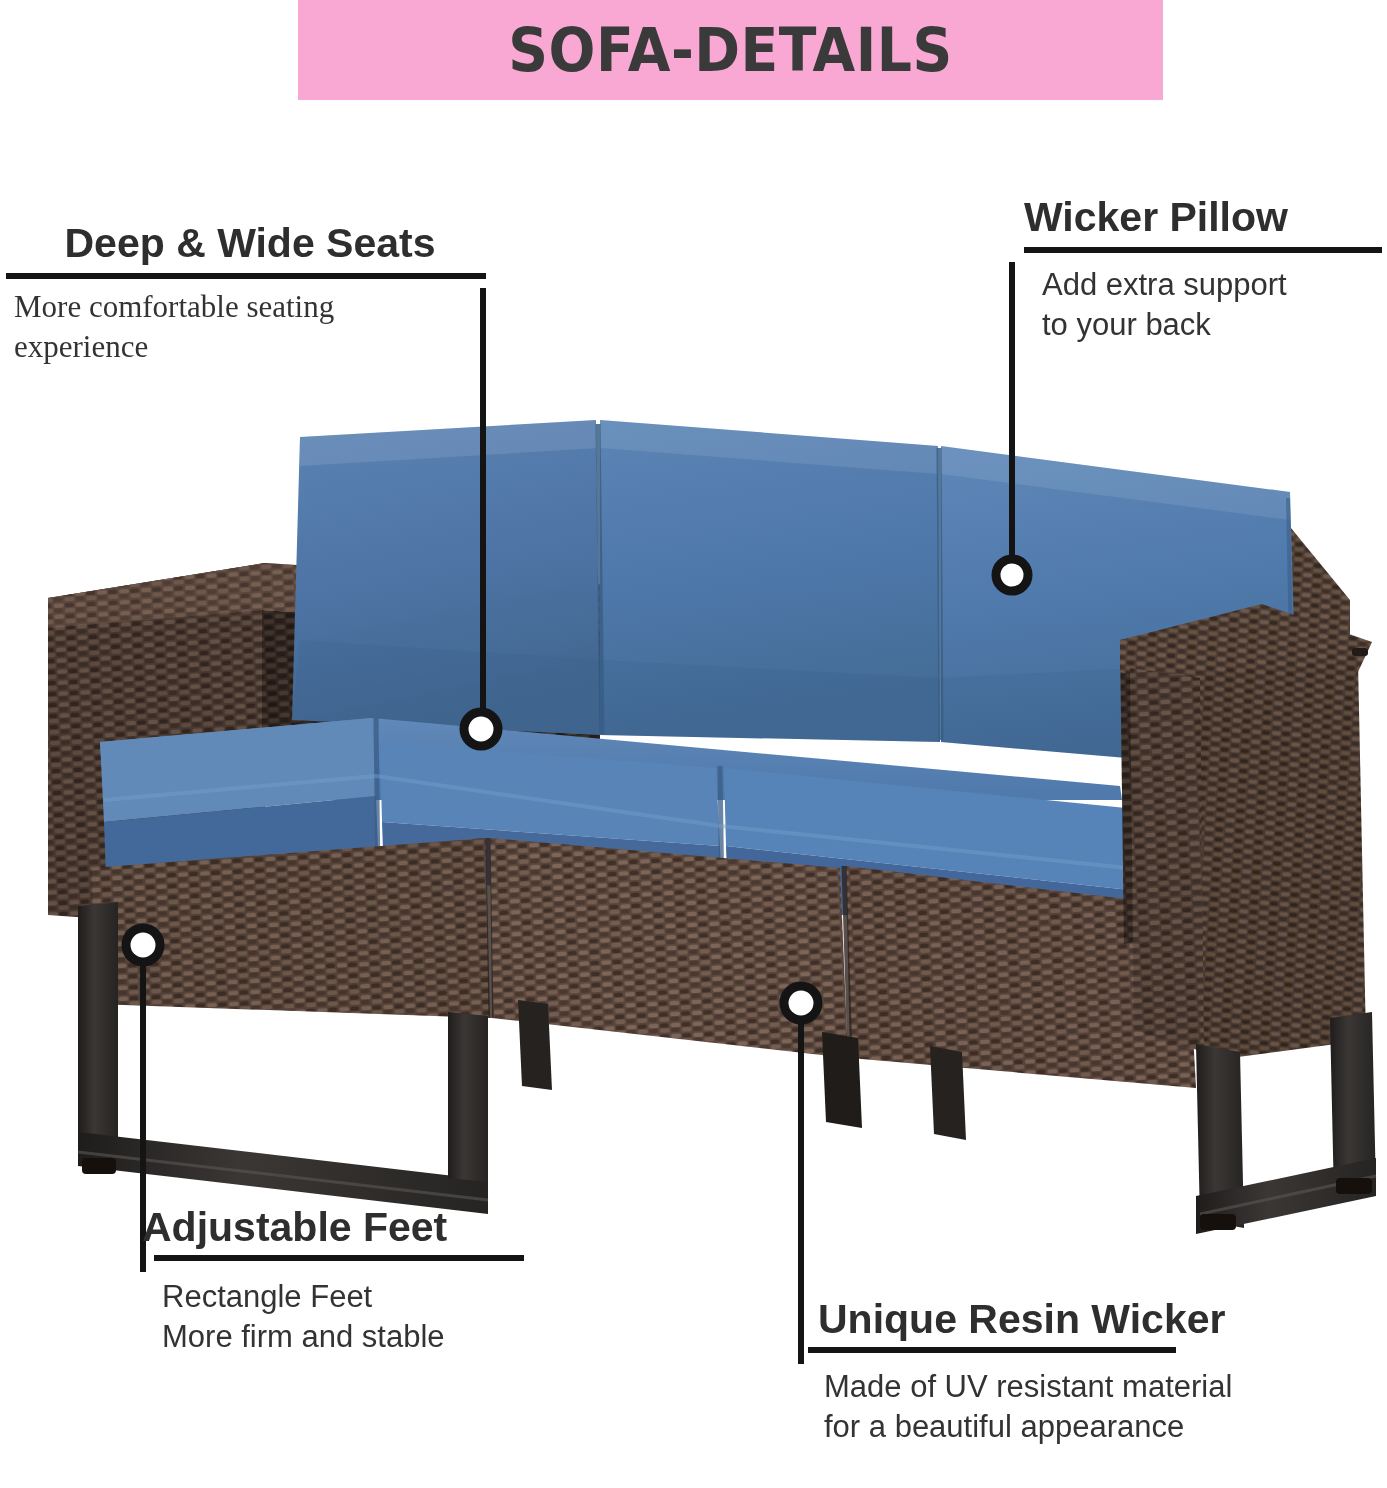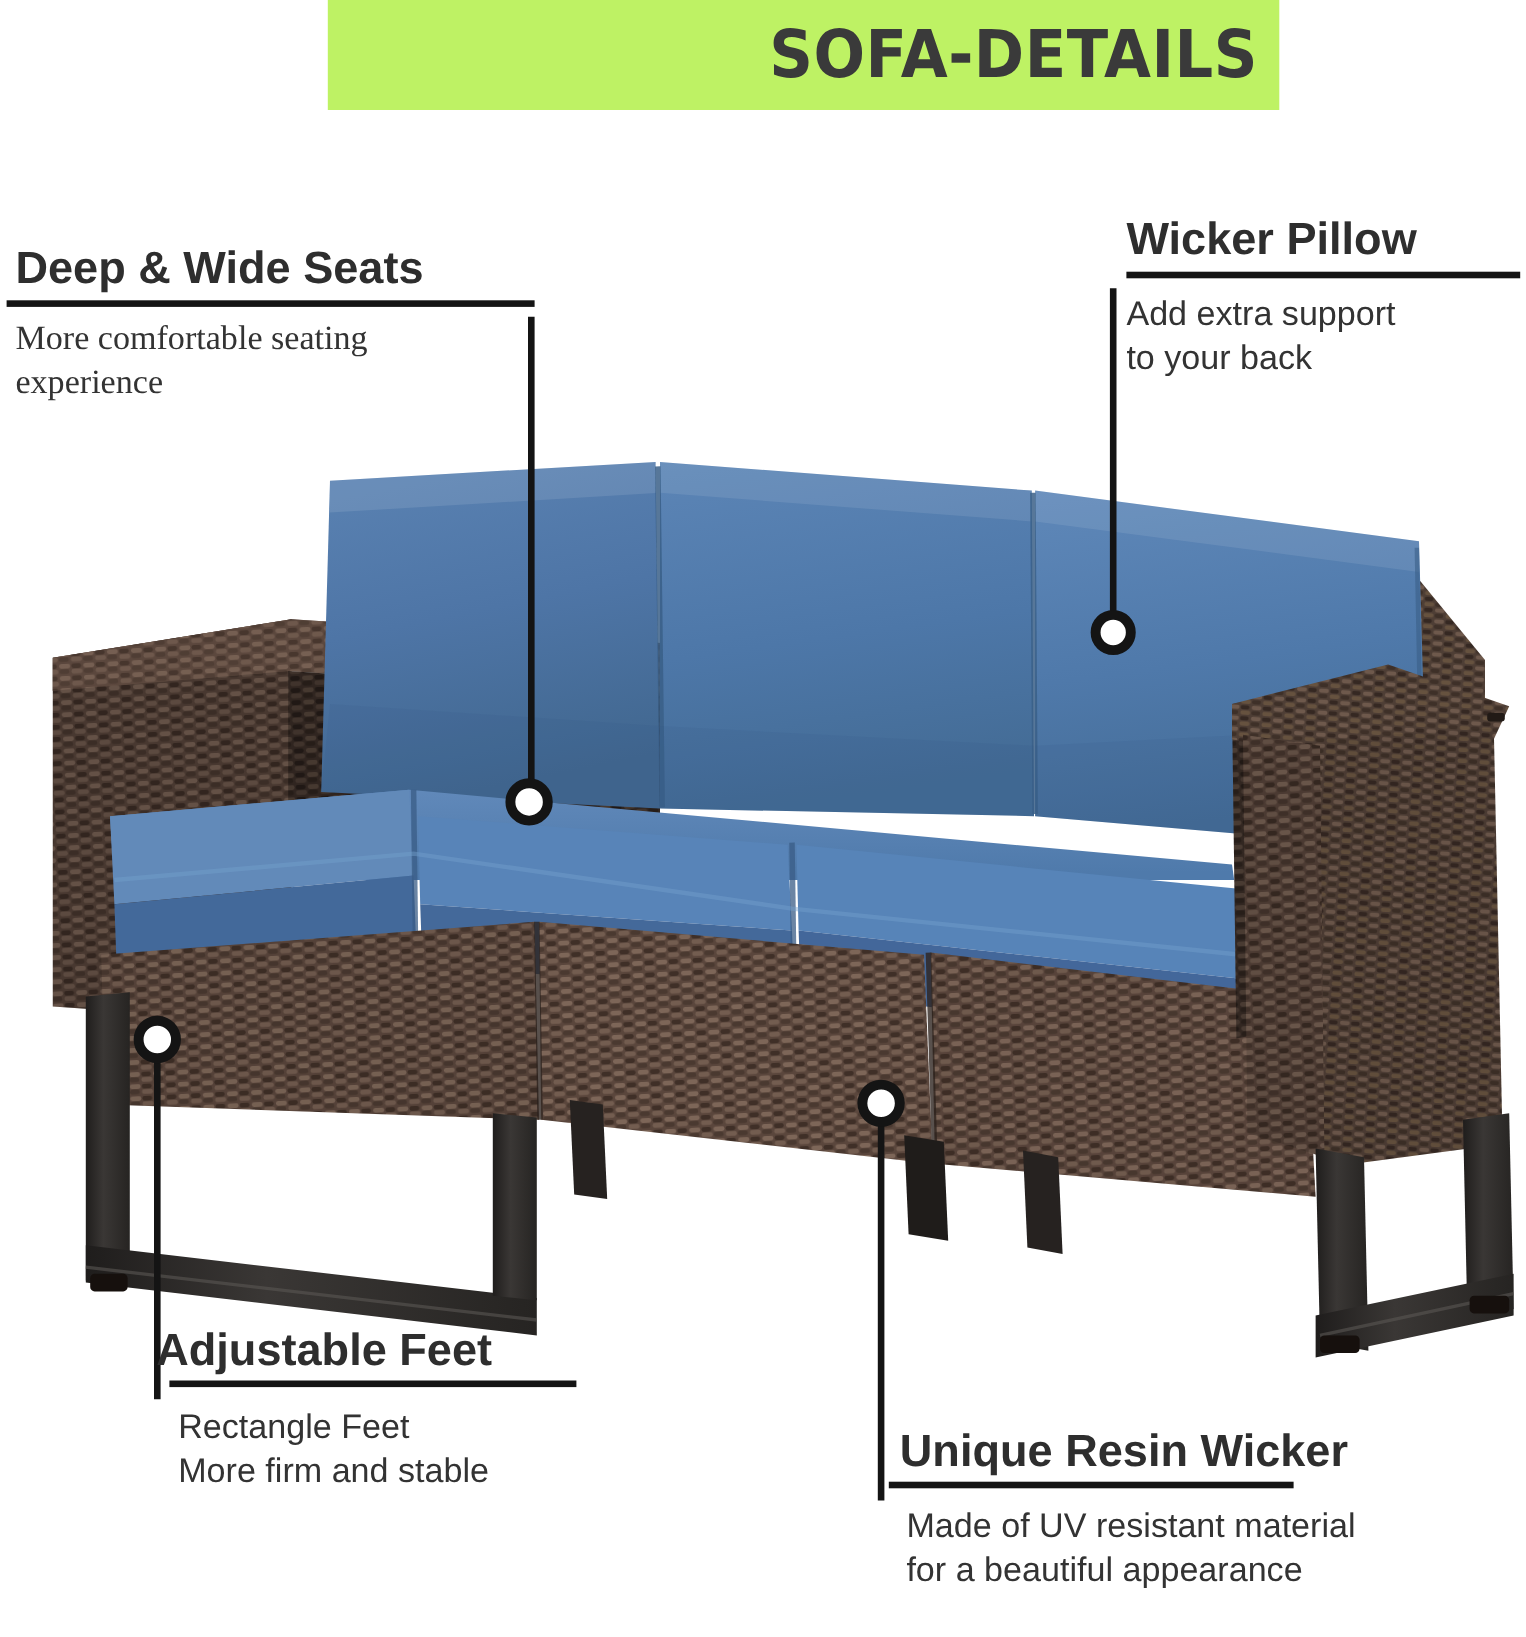--- a/index.html
+++ b/index.html
@@ -10,22 +10,22 @@
     position:relative;
     overflow:hidden;
     -webkit-font-smoothing:antialiased;
   }
 
   
   #title-banner{
     position:absolute;
     left:298px; top:0px;
     width:865px; height:100px;
-    background:#bef264;
-    display:flex;align-items:center;justify-content:flex-end;
+    background:#f9a8d4;
+    display:flex;align-items:center;justify-content:center;
   }
   #title-text{
     font-size:60px;
     font-weight:bold;
     letter-spacing:0.5px;
     color:#3a3a3a;
     font-family:"DejaVu Sans", sans-serif;
     white-space:nowrap;
     transform:scaleX(0.92);
   }
@@ -45,29 +45,29 @@
   }
   .ann-body{
     font-size:31px;
     color:#333333;
     line-height:1.30;
     white-space:pre-line;
   }
 
   
   #ann-seats{left:6px; top:222px; width:480px;}
-  #ann-seats .ann-title{padding-left:8px;}
+  #ann-seats .ann-title{padding-left:8px;text-align:center;}
   #ann-seats .ann-rule{width:480px;margin-top:8px;}
   #ann-seats .ann-body{padding-left:8px;margin-top:8px;font-family:Liberation Serif, serif;}
 
   
   #ann-pillow{left:1010px; top:196px; width:372px;}
   #ann-pillow .ann-title{padding-left:14px;}
   #ann-pillow .ann-rule{width:358px;margin-left:14px;margin-top:8px;}
-  #ann-pillow .ann-body{padding-left:14px;margin-top:12px;}
+  #ann-pillow .ann-body{padding-left:32px;margin-top:12px;}
 
   
   #ann-feet{left:140px; top:1206px; width:420px;}
   #ann-feet .ann-title{padding-left:2px;}
   #ann-feet .ann-rule{width:370px;margin-left:14px;margin-top:6px;}
   #ann-feet .ann-body{padding-left:22px;margin-top:16px;}
 
   
   #ann-wicker{left:798px; top:1298px; width:560px;}
   #ann-wicker .ann-title{padding-left:20px;}

